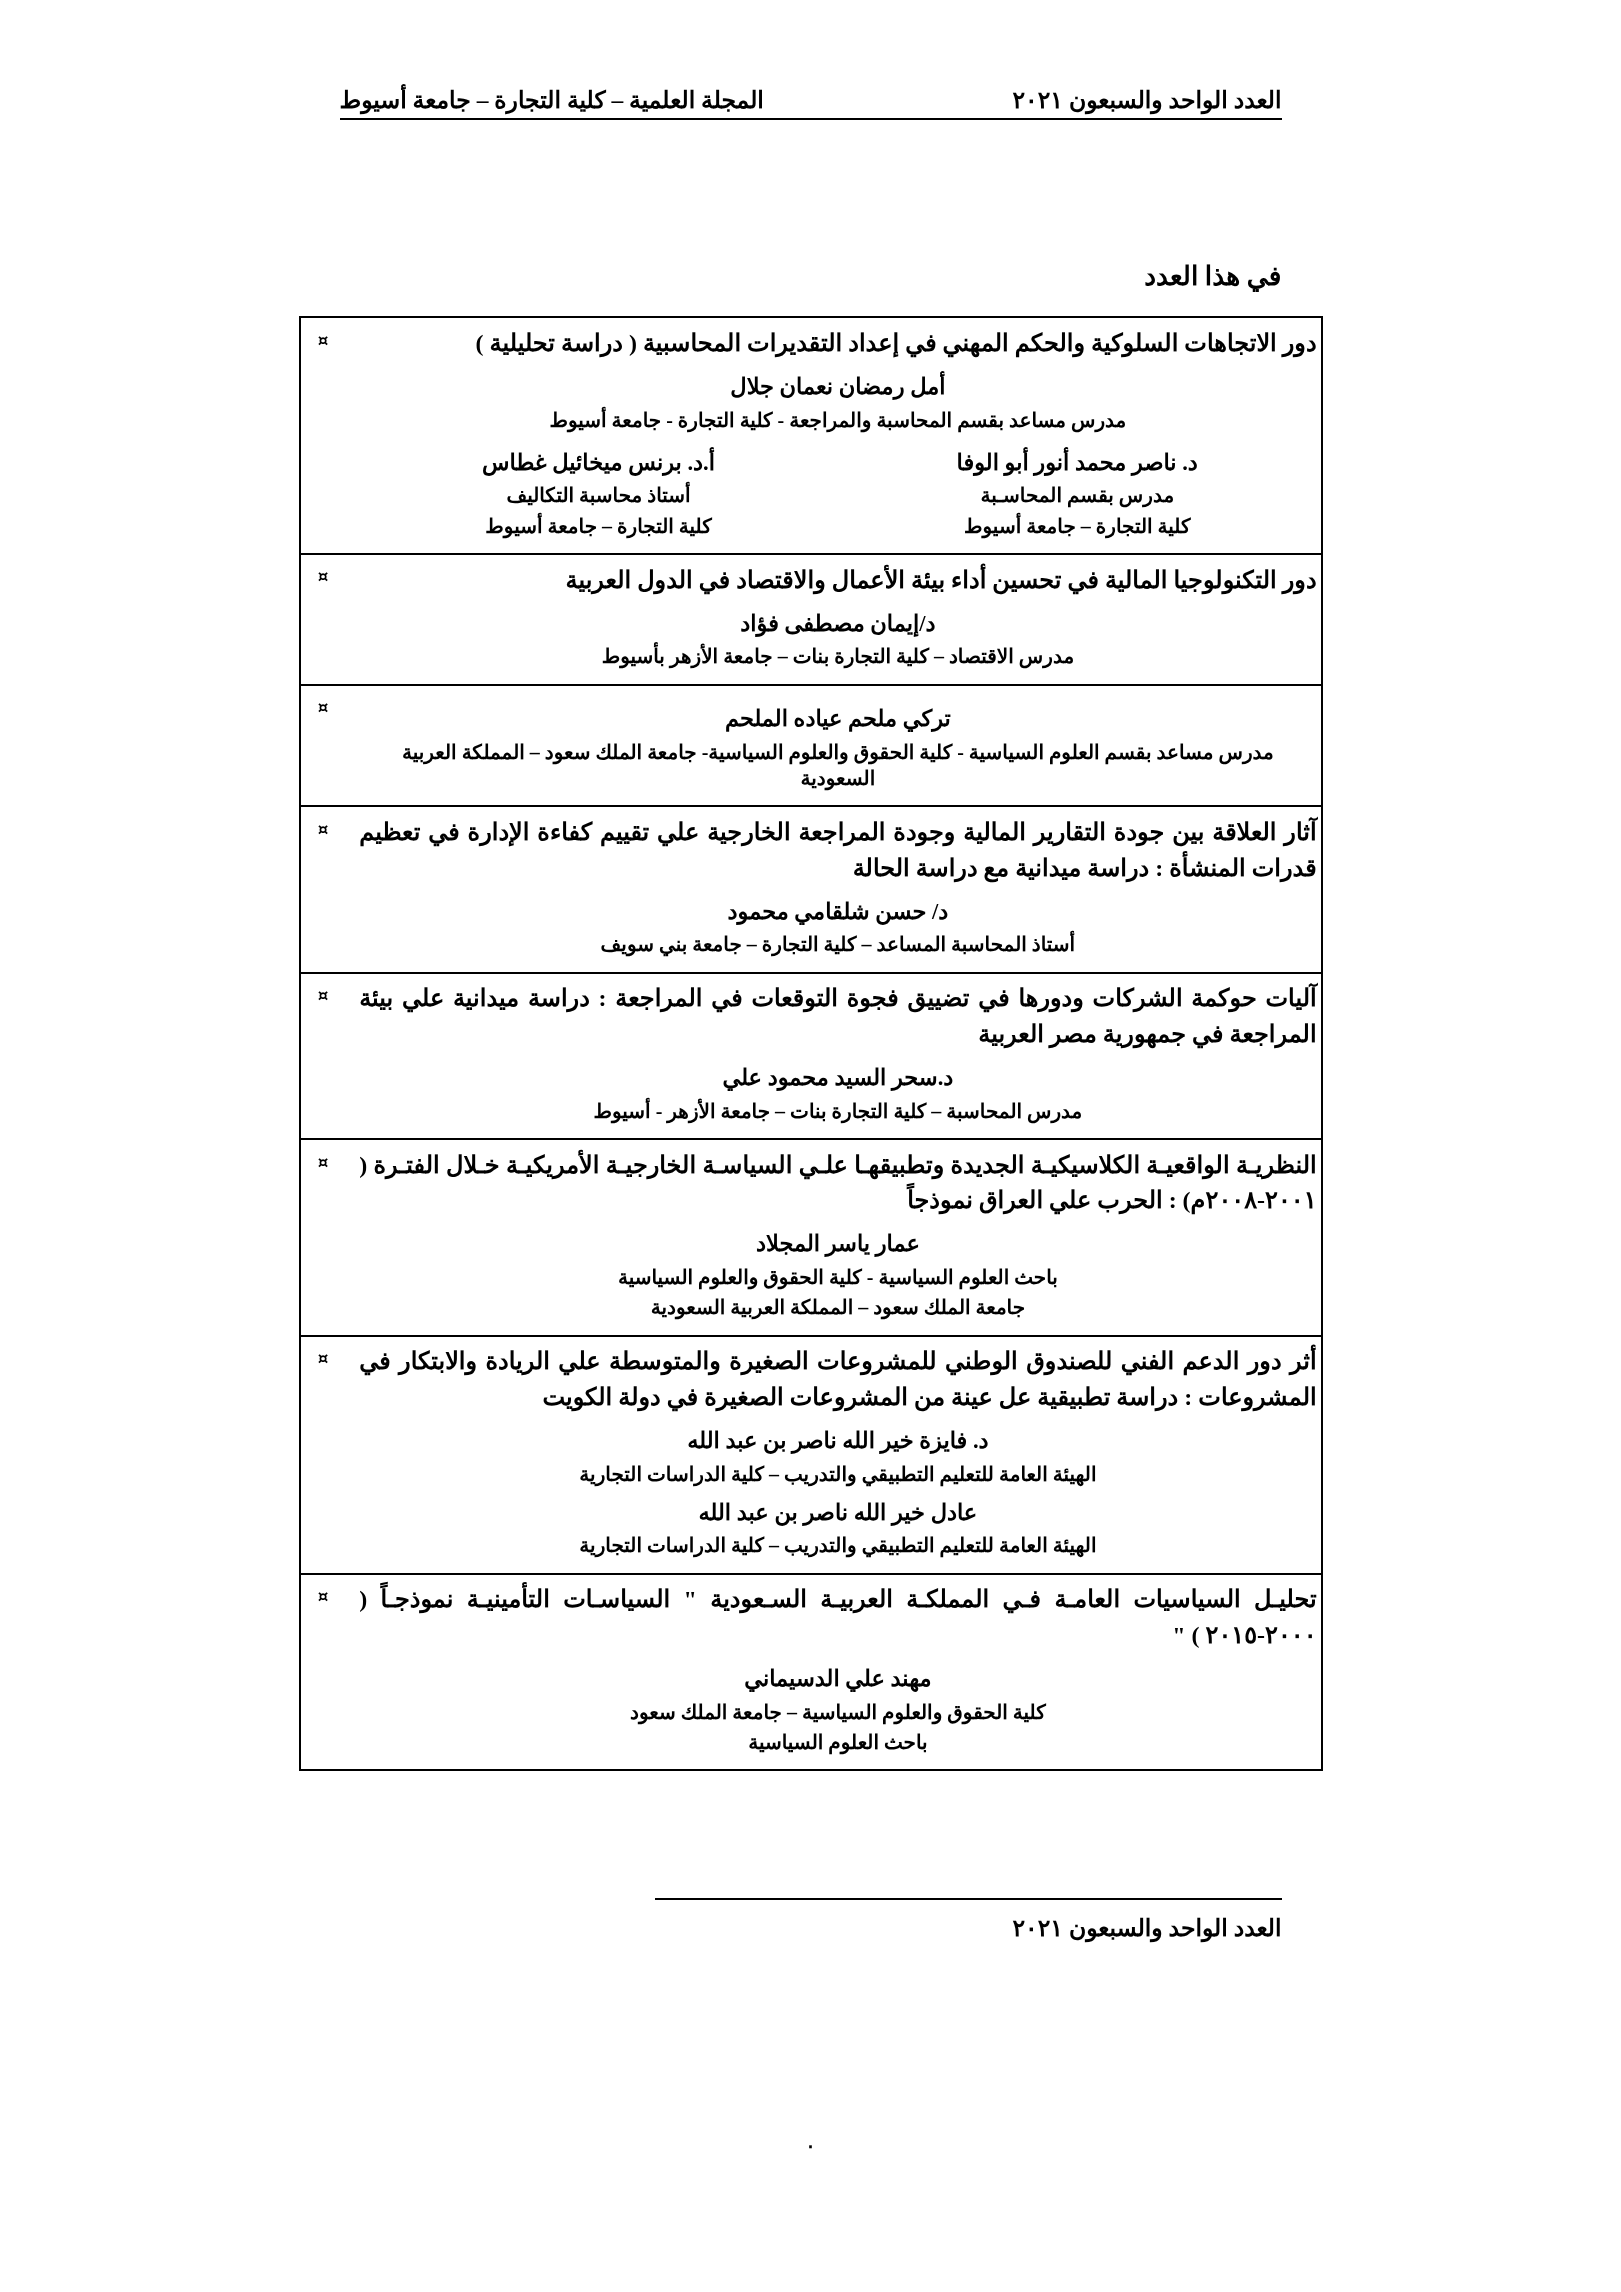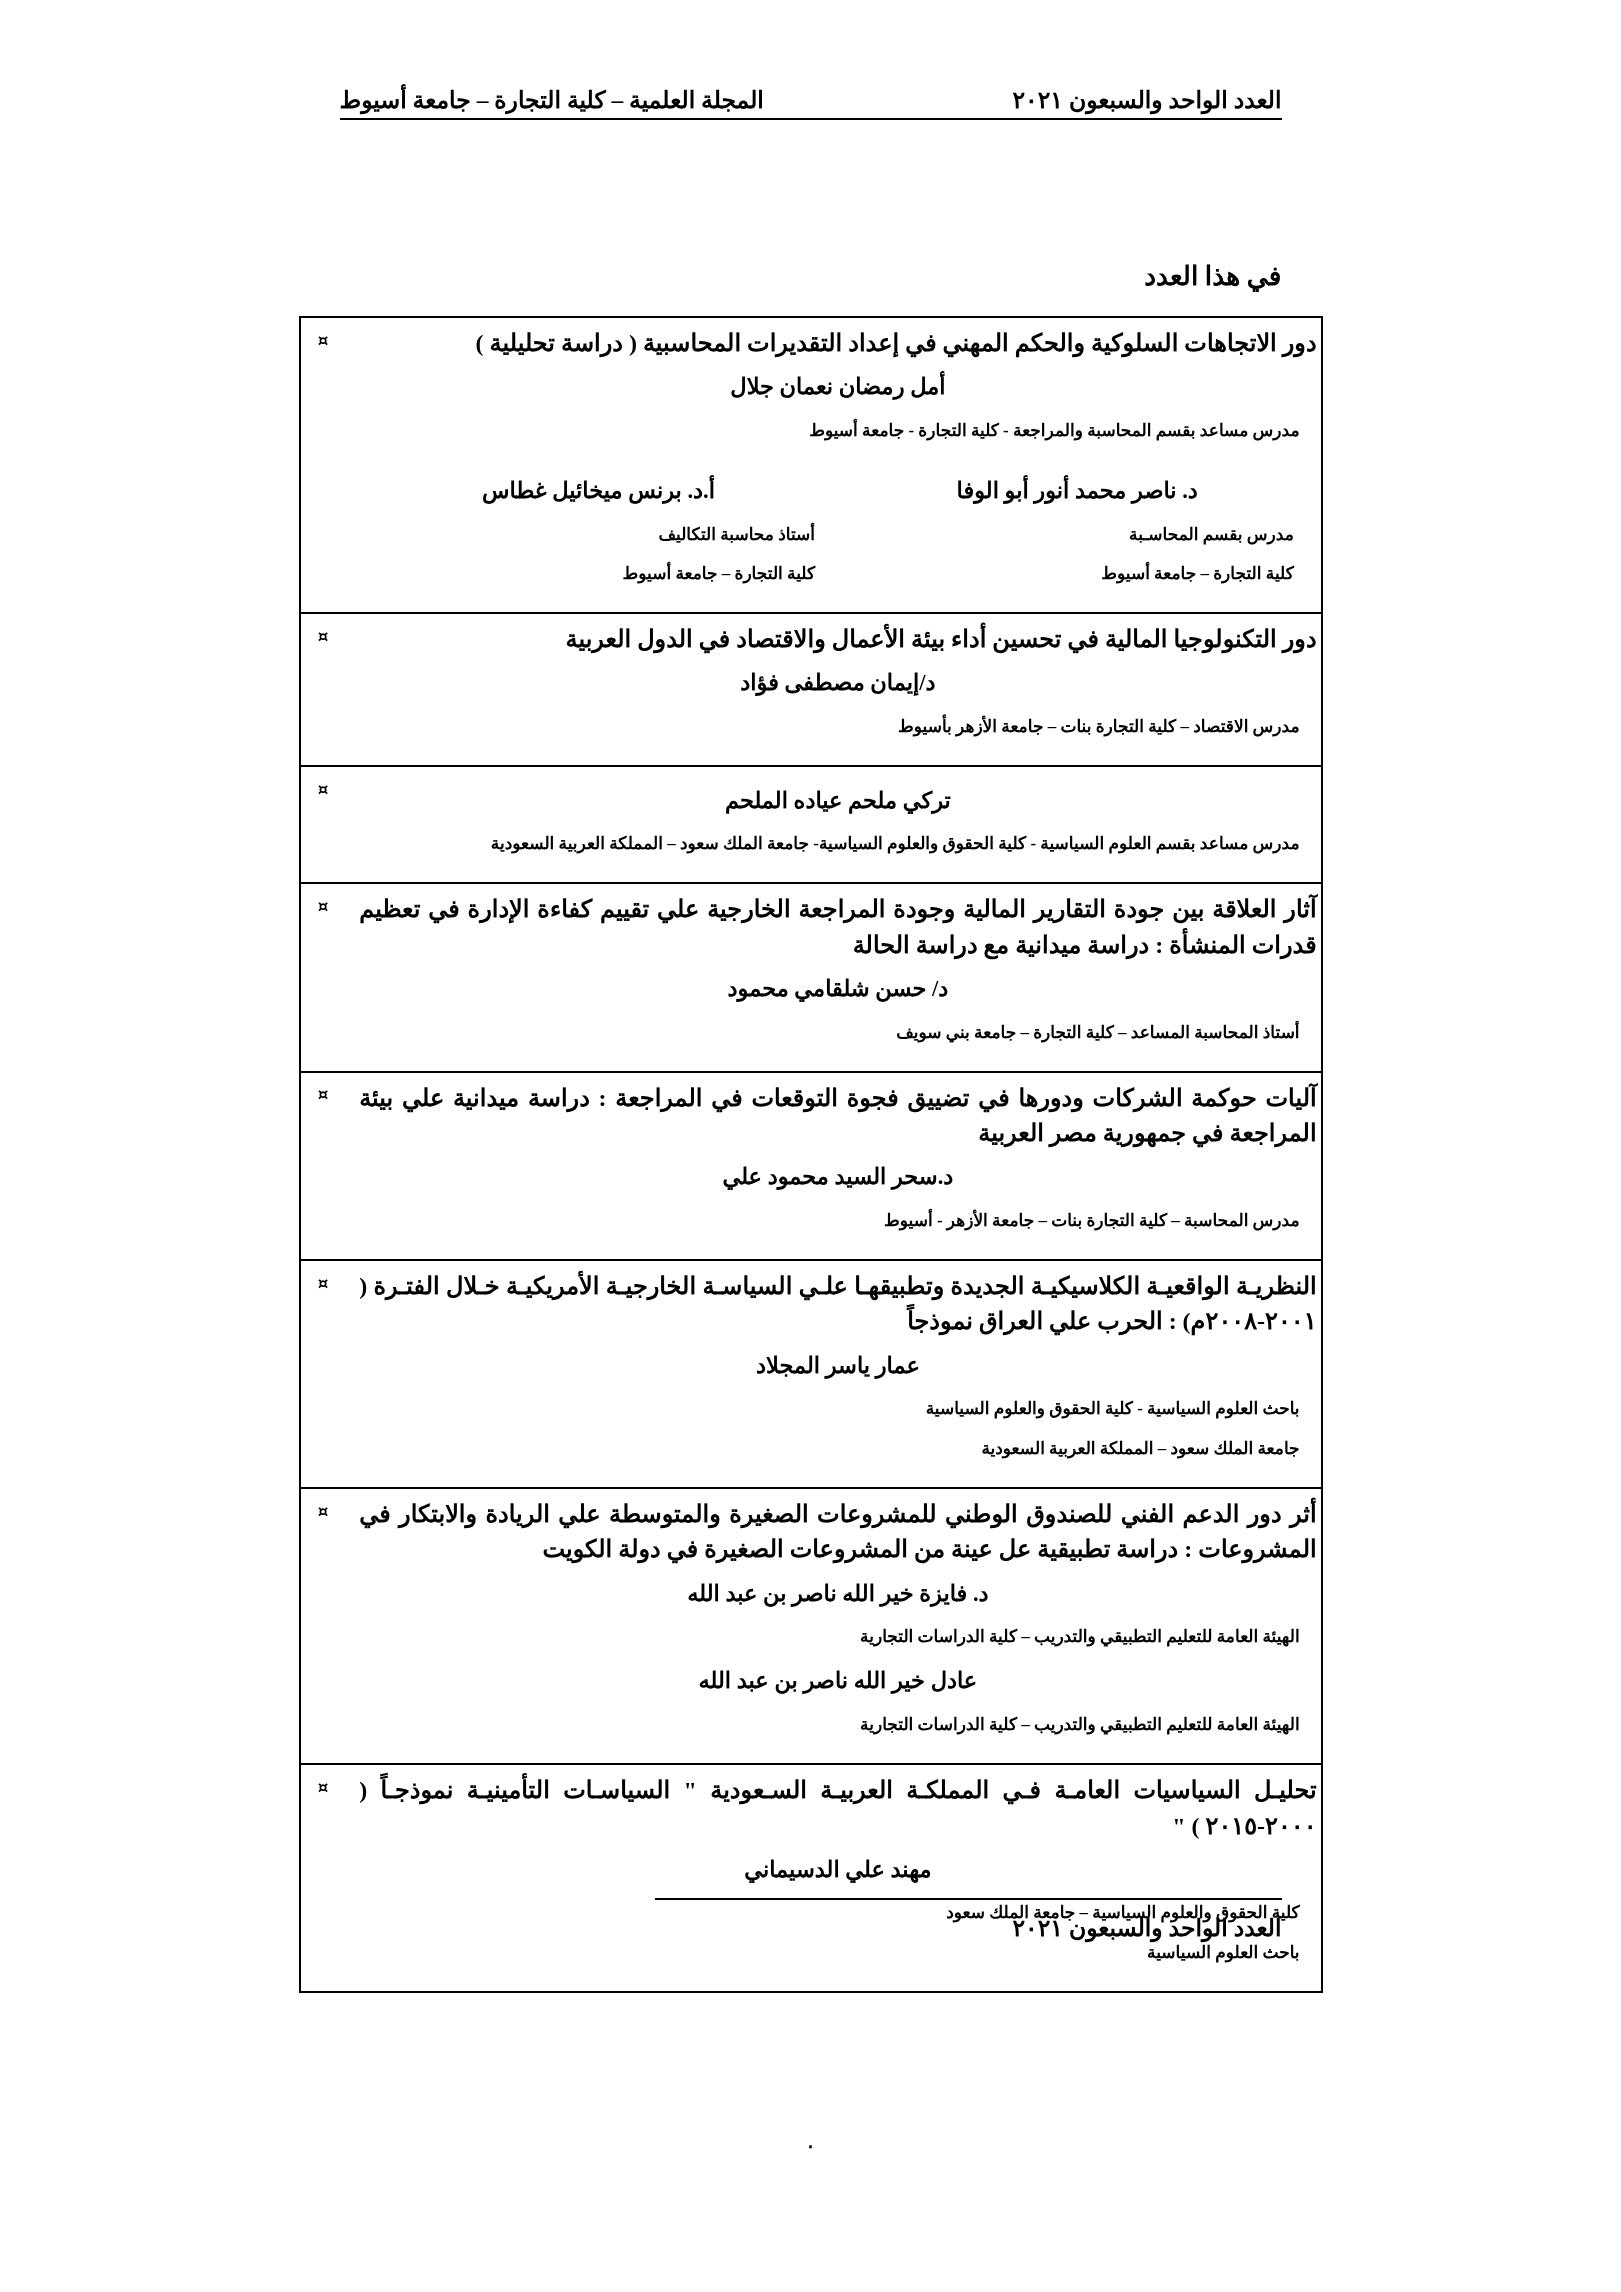--- a/index.html
+++ b/index.html
@@ -100,40 +100,40 @@
 
   .author-block { margin-top: 9.8px; }
   .author-name {
     font-size: 22.5px;
     font-weight: bold;
     text-align: center;
     line-height: 1.4;
     margin: 5.9px 0 1px 0;
   }
   .author-affil {
-    font-size: 17px;
-    font-weight: bold;
-    text-align: right;
+    font-size: 20px;
+    font-weight: bold;
+    text-align: center;
     line-height: 1.32;
-    margin: 17px;
+    margin: 4px;
   }
 
   
   .author-columns {
     display: flex;
     flex-direction: row-reverse;
     margin-top: 13.7px;
   }
   .author-col {
     flex: 1 1 50%;
     text-align: center;
     padding: 0 5.9px;
     box-sizing: border-box;
   }
-  .author-col .author-name { margin-top: 16px; }
+  .author-col .author-name { margin-top: 0; }
 
   
   .running-footer {
     position: absolute;
     top: 1898px;
     right: 253px;
     width: 627px;
     border-top: 2.9px solid #000;
     padding-top: 13.7px;
     text-align: right;

